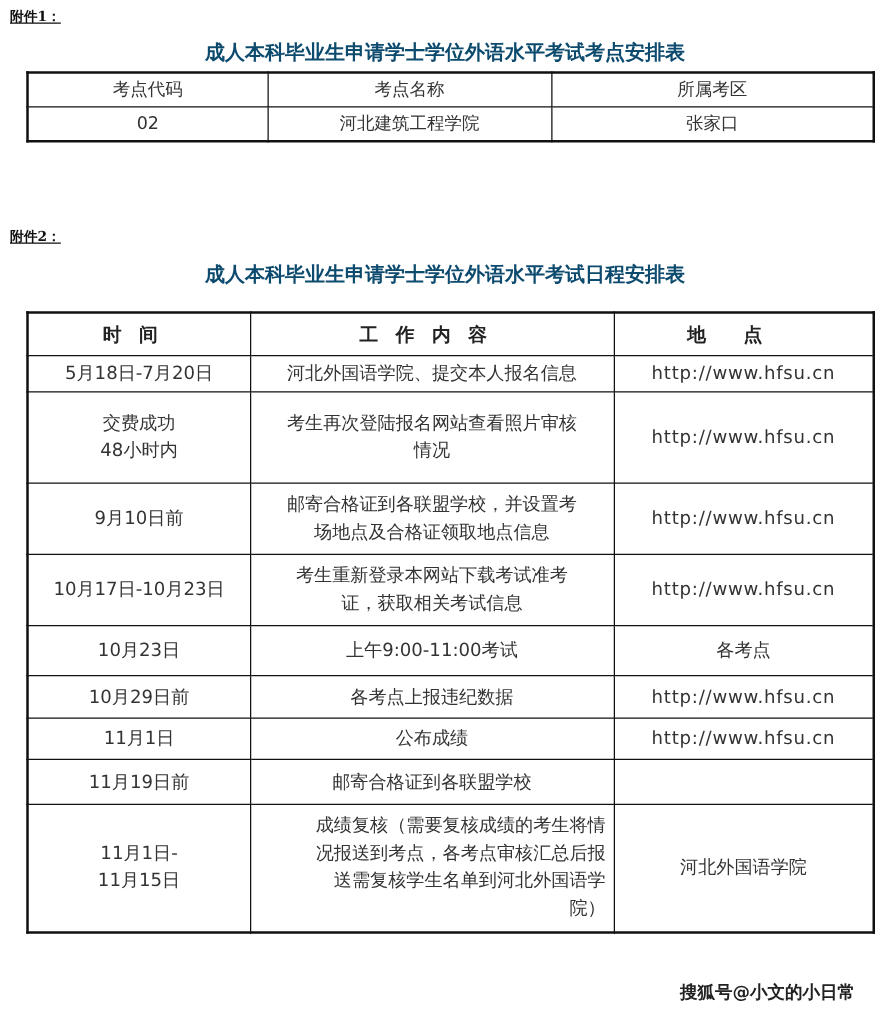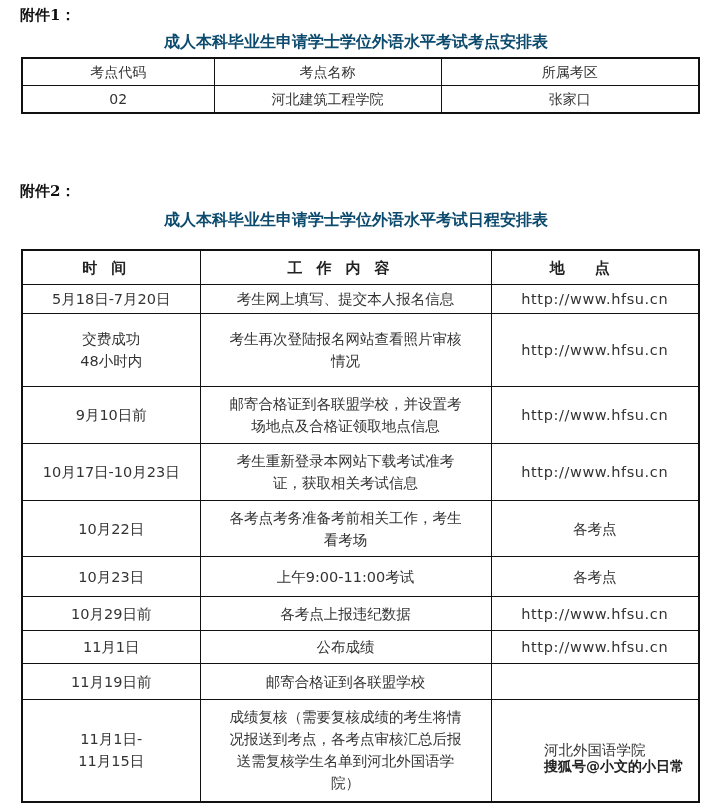--- a/index.html
+++ b/index.html
@@ -1,35 +1,35 @@
 <!DOCTYPE html>
 <html><head>
 <meta charset="utf-8">
 <style>
   html, body { margin:0; padding:0; background:#ffffff; }
   body { width:712px; height:809px; position:relative; overflow:hidden;
          font-family:"DejaVu Sans","Liberation Sans",sans-serif; color:#222; }
-  .label { position:absolute; left:20px; font-weight:bold; font-size:15px; color:#111;
-           font-family:"DejaVu Serif","Liberation Serif",serif; }
+  .label { position:absolute; left:8px; font-weight:bold; font-size:11px; color:#111;
+           font-family:"DejaVu Serif","Liberation Serif",serif;text-decoration:underline; }
   .title { position:absolute; left:0; width:712px; text-align:center; font-weight:bold;
            font-size:16px; color:#0c4a6e; font-family:"DejaVu Serif","Liberation Serif",serif; }
   table { position:absolute; left:21px; border-collapse:collapse; table-layout:fixed;padding-left:20px; }
   table td, table th { border:1px solid #111; text-align:center; vertical-align:middle;
            padding:0; font-size:14px; font-weight:normal; color:#333; line-height:22px; }
   #t1 { top:57px; width:677px; border:2.5px solid #111; }
   #t1 td, #t1 th { height:26px; }
   #t2 { top:249px; width:677px; border:2.5px solid #111; }
   #t2 th { font-weight:bold; color:#222; font-size:15px; letter-spacing:14px; height:33px;margin-top:42px; }
   #t2 th.loc { letter-spacing:30px; }
   #t2 td { font-size:14.5px; }
   #t2 td.work { text-align:center; padding:0 6px; }
-  #t2 td.work.left { text-align:center; }
+  #t2 td.work.left { text-align:right; }
   #t2 td.url { font-family:"DejaVu Sans","Liberation Sans",sans-serif; letter-spacing:0.6px; }
   .multi span { display:block; }
-  .watermark { position:absolute; left:544px; top:758px; font-size:14px; font-weight:bold;
+  .watermark { position:absolute; left:544px; top:785px; font-size:14px; font-weight:bold;
                color:#222; text-shadow:0 0 2px #fff, 0 0 3px #fff; }
 </style>
 </head>
 <body>
 
 <div class="label" style="top:6px;">附件1：</div>
 <div class="title" style="top:32px;">成人本科毕业生申请学士学位外语水平考试考点安排表</div>
 
 <table id="t1">
   <colgroup>
@@ -61,21 +61,21 @@
       <col style="width:208px">
     </colgroup>
   <tbody>
       <tr>
     <th>时间</th>
     <th>工作内容</th>
     <th class="loc">地点</th>
   </tr>
   <tr style="height:29px">
     <td>5月18日-7月20日</td>
-    <td class="work">考生网上填写、提交本人报名信息</td>
+    <td class="work">河北外国语学院、提交本人报名信息</td>
     <td class="url">http://www.hfsu.cn</td>
   </tr>
   <tr style="height:73px">
     <td class="multi">
       <span>交费成功</span>
       <span>48小时内</span>
     </td>
     <td class="work multi">
       <span>考生再次登陆报名网站查看照片审核</span>
       <span>情况</span>
@@ -90,28 +90,20 @@
     </td>
     <td class="url">http://www.hfsu.cn</td>
   </tr>
   <tr style="height:57px">
     <td>10月17日-10月23日</td>
     <td class="work multi">
       <span>考生重新登录本网站下载考试准考</span>
       <span>证，获取相关考试信息</span>
     </td>
     <td class="url">http://www.hfsu.cn</td>
-  </tr>
-  <tr style="height:56px">
-    <td>10月22日</td>
-    <td class="work multi">
-      <span>各考点考务准备考前相关工作，考生</span>
-      <span>看考场</span>
-    </td>
-    <td>各考点</td>
   </tr>
   <tr style="height:40px">
     <td>10月23日</td>
     <td class="work">上午9:00-11:00考试</td>
     <td>各考点</td>
   </tr>
   <tr style="height:34px">
     <td>10月29日前</td>
     <td class="work">各考点上报违纪数据</td>
     <td class="url">http://www.hfsu.cn</td>

